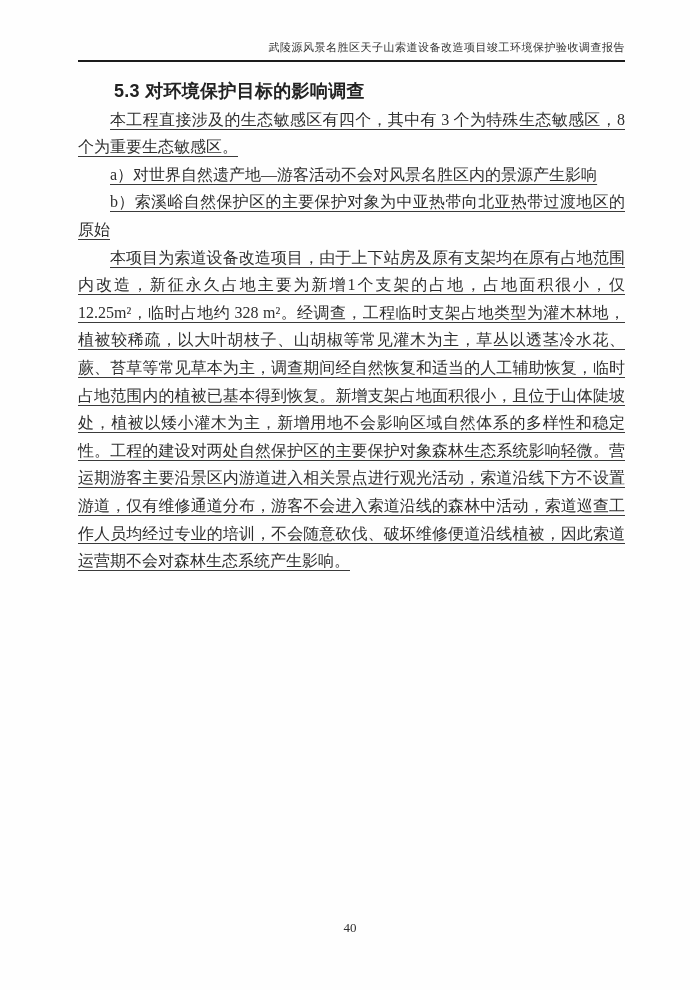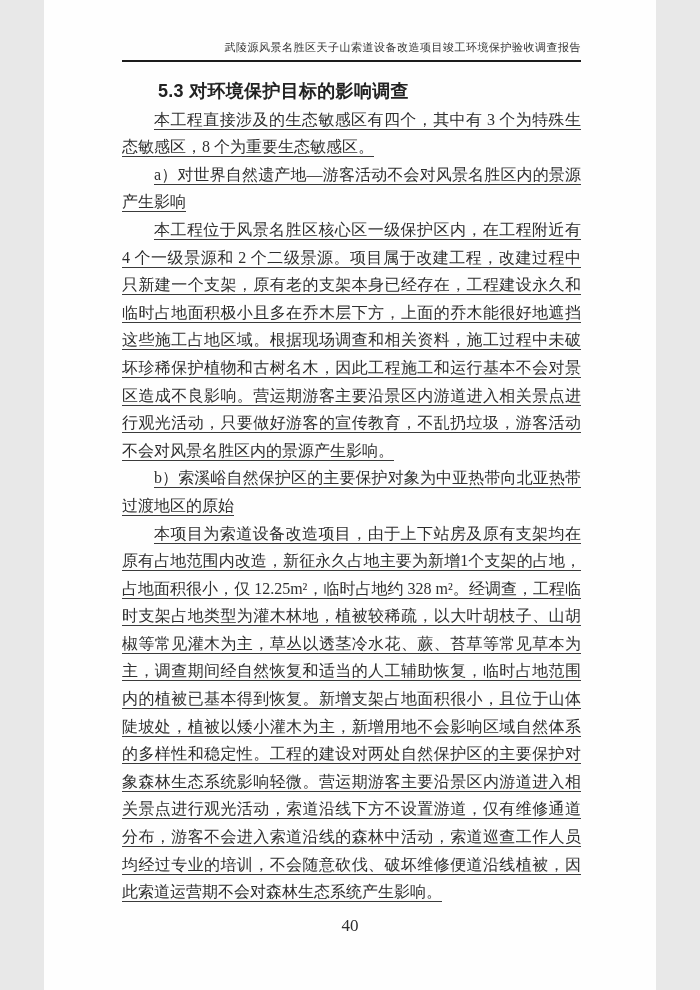--- a/index.html
+++ b/index.html
@@ -2,21 +2,21 @@
 <html><head>
 <meta charset="utf-8">
 <style>
   html, body {
     margin: 0;
     padding: 0;
     background: #e8e8e8;
   }
   .page {
     position: relative;
-    width: 612px;
+    width: 700px;
     height: 990px;
     margin: 0 auto;
     background: #fefefe;
     box-sizing: border-box;
     padding: 40px 75px 0 78px;
     font-family: "Liberation Serif", "DejaVu Serif", serif;
     color: #2e2e2e;
     overflow: hidden;
   }
   .header-title {
@@ -58,21 +58,21 @@
     text-decoration-color: #3a3a3a;
     text-underline-offset: 4px;
     text-decoration-skip-ink: none;
   }
   .page-number {
     position: absolute;
     left: 0;
     right: 0;
     bottom: 54px;
     text-align: center;
-    font-size: 17px;
+    font-size: 13px;
     color: #2e2e2e;
     font-family: "Liberation Serif", "DejaVu Serif", serif;
   }
 </style>
 </head>
 <body>
 
 <div class="page">
 
   <div class="header-title">武陵源风景名胜区天子山索道设备改造项目竣工环境保护验收调查报告</div>
@@ -82,21 +82,20 @@
   <div class="body-text">
 
 
 
     <p class="section-heading">5.3 对环境保护目标的影响调查</p>
 
     <p class="underlined">本工程直接涉及的生态敏感区有四个，其中有 3 个为特殊生态敏感区，8 个为重要生态敏感区。</p>
 
     <p class="underlined">a）对世界自然遗产地—游客活动不会对风景名胜区内的景源产生影响</p>
 
-    <p class="underlined">本工程位于风景名胜区核心区一级保护区内，在工程附近有 4 个一级景源和 2 个二级景源。项目属于改建工程，改建过程中只新建一个支架，原有老的支架本身已经存在，工程建设永久和临时占地面积极小且多在乔木层下方，上面的乔木能很好地遮挡这些施工占地区域。根据现场调查和相关资料，施工过程中未破坏珍稀保护植物和古树名木，因此工程施工和运行基本不会对景区造成不良影响。营运期游客主要沿景区内游道进入相关景点进行观光活动，只要做好游客的宣传教育，不乱扔垃圾，游客活动不会对风景名胜区内的景源产生影响。</p>
 
     <p class="underlined">b）索溪峪自然保护区的主要保护对象为中亚热带向北亚热带过渡地区的原始</p>
 
 
     <p class="underlined">本项目为索道设备改造项目，由于上下站房及原有支架均在原有占地范围内改造，新征永久占地主要为新增1个支架的占地，占地面积很小，仅 12.25m²，临时占地约 328 m²。经调查，工程临时支架占地类型为灌木林地，植被较稀疏，以大叶胡枝子、山胡椒等常见灌木为主，草丛以透茎冷水花、蕨、苔草等常见草本为主，调查期间经自然恢复和适当的人工辅助恢复，临时占地范围内的植被已基本得到恢复。新增支架占地面积很小，且位于山体陡坡处，植被以矮小灌木为主，新增用地不会影响区域自然体系的多样性和稳定性。工程的建设对两处自然保护区的主要保护对象森林生态系统影响轻微。营运期游客主要沿景区内游道进入相关景点进行观光活动，索道沿线下方不设置游道，仅有维修通道分布，游客不会进入索道沿线的森林中活动，索道巡查工作人员均经过专业的培训，不会随意砍伐、破坏维修便道沿线植被，因此索道运营期不会对森林生态系统产生影响。</p>
 
   </div>
 
   <div class="page-number">40</div>
 

